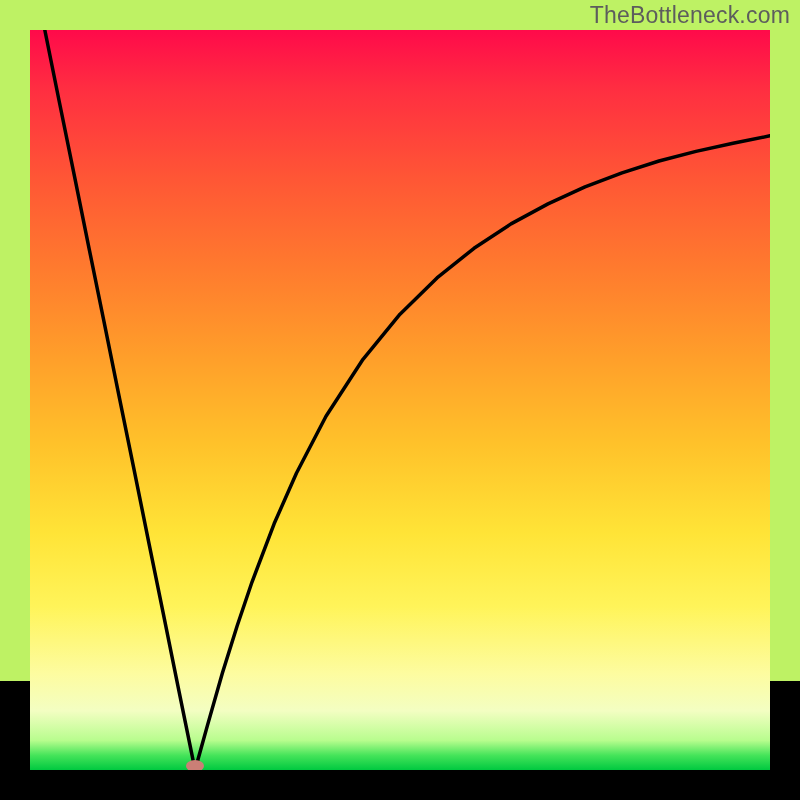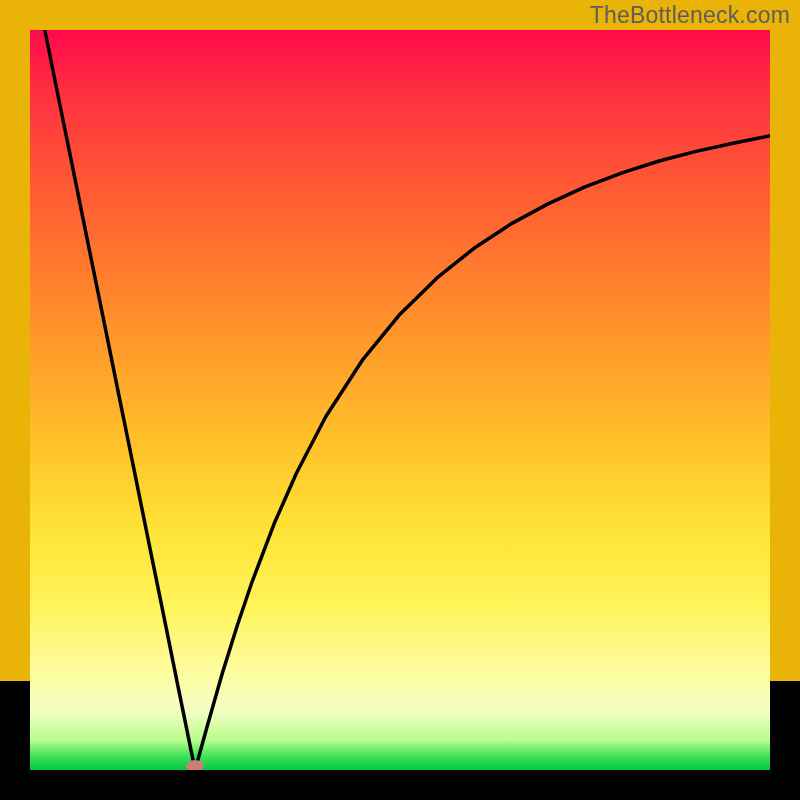--- a/index.html
+++ b/index.html
@@ -8,21 +8,21 @@
     width: 800px;
     height: 800px;
     background: #000;
     overflow: hidden;
     font-family: Arial, Helvetica, sans-serif;
   }
   .frame {
     position: relative;
     width: 800px;
     height: 681px;
-    background: #eab308;
+    background: #bef264;
   }
   .watermark {
     position: absolute;
     top: 2px;
     right: 10px;
     color: #5d5d5d;
     font-size: 23px;
     font-weight: 500;
     letter-spacing: 0.2px;
     z-index: 10;

